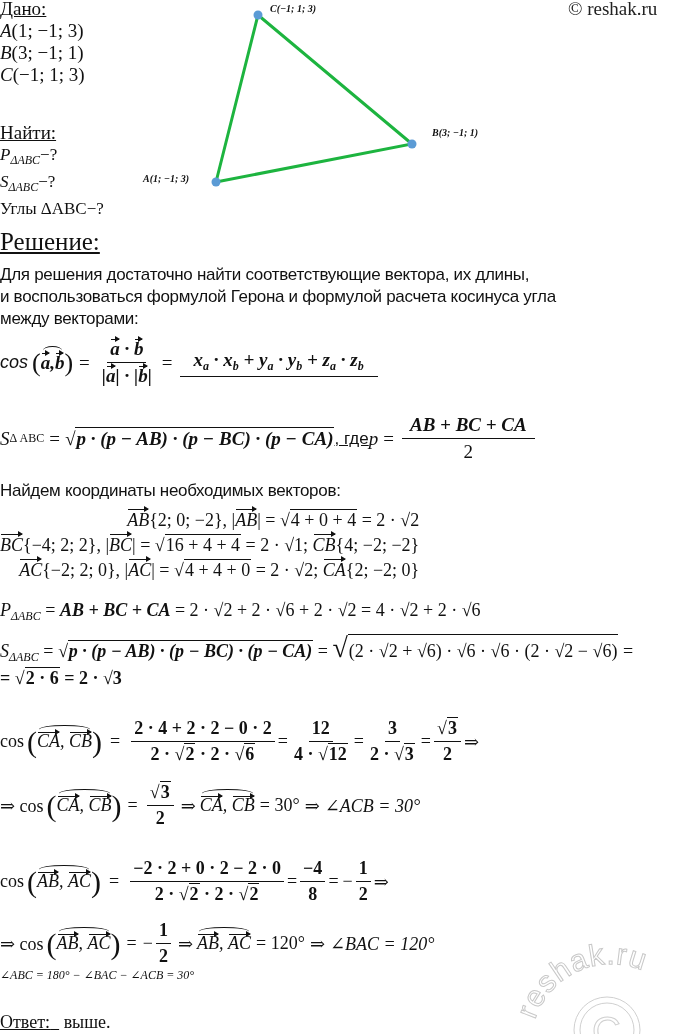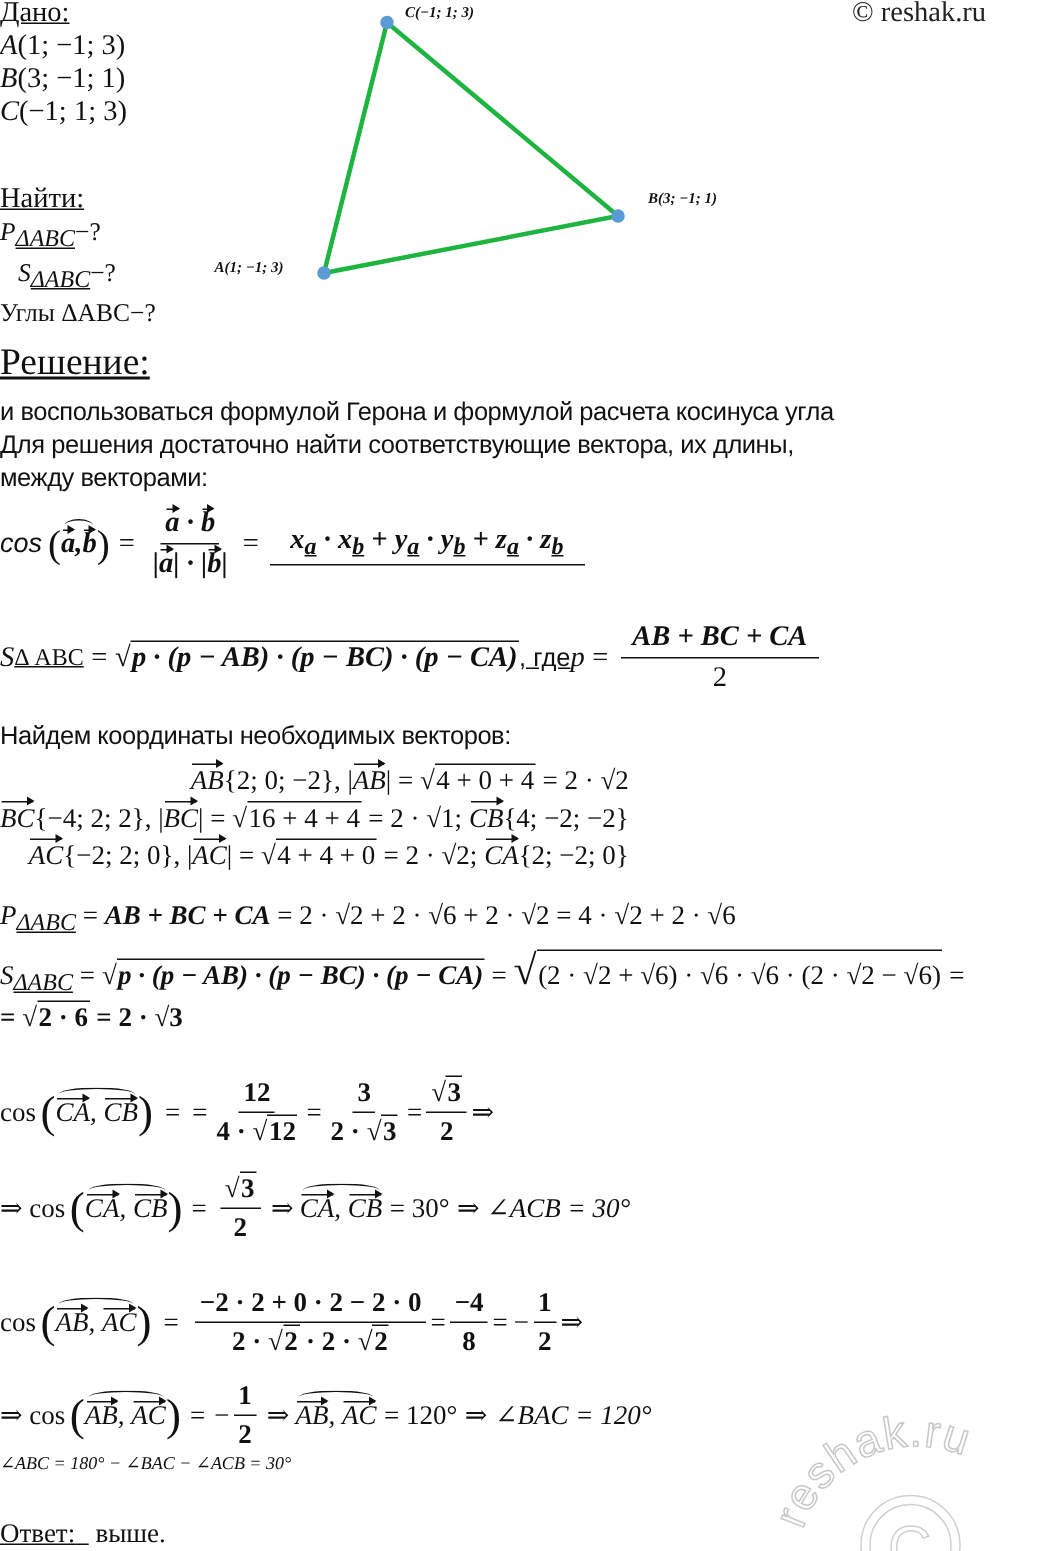--- a/index.html
+++ b/index.html
@@ -6,21 +6,21 @@
   body { width: 700px; height: 1034px; position: relative; overflow: hidden;
          font-family: "Liberation Serif", "DejaVu Serif", serif; color: #111; }
   .abs { position: absolute; white-space: nowrap; }
   .sans { font-family: "Liberation Sans", "DejaVu Sans", sans-serif; }
   .it { font-style: italic; }
   .b { font-weight: bold; }
   .u { text-decoration: underline; }
   .given { font-size: 19px; line-height: 22px; }
   .txt { font-family: "Liberation Sans", "DejaVu Sans", sans-serif; font-size: 17px; line-height: 22px; letter-spacing: -0.3px; }
   .math { font-family: "Liberation Serif", "DejaVu Serif", serif; font-size: 19px; text-align: right; }
-  sub { font-size: 16px; vertical-align: -4px; text-decoration: underline; }
+  sub { font-size: 12px; vertical-align: -4px; }
   sup { font-size: 12px; vertical-align: 7px; }
   .frac { display: inline-flex; flex-direction: column; align-items: center; vertical-align: middle; margin: 0 3px; }
   .frac .num { padding: 0 3px 2px; border-bottom: 1.5px solid #111; }
   .frac .den { padding: 2px 3px 0; }
   .sqrt { display: inline-block; }
   .sqrt .rad { border-top: 1.3px solid #111; padding: 0 1px; }
   .vec { display: inline-block; position: relative; }
   .vec::before { content: ""; position: absolute; left: 1px; right: 1px; top: 1px; border-top: 1.2px solid #111; }
   .vec::after { content: ""; position: absolute; right: 0px; top: -2px; border-left: 5px solid #111; border-top: 3px solid transparent; border-bottom: 3px solid transparent; }
   .arc { display: inline-block; position: relative; }
@@ -36,39 +36,39 @@
 <div class="abs given" style="left:0; top:-2px;">
   <div class="u">Дано:</div>
   <div><span class="it">A</span><span>(1; −1; 3)</span></div>
   <div><span class="it">B</span><span>(3; −1; 1)</span></div>
   <div><span class="it">C</span><span>(−1; 1; 3)</span></div>
 </div>
 
 <div class="abs given" style="left:0; top:122px;">
   <div class="u">Найти:</div>
   <div style="font-size:17px;"><span class="it">P</span><sub class="it">ΔABC</sub><span>−?</span></div>
-  <div style="font-size:17px;padding-left:12px;"><span class="it">S</span><sub class="it">ΔABC</sub><span>−?</span></div>
+  <div style="font-size:17px;"><span class="it">S</span><sub class="it">ΔABC</sub><span>−?</span></div>
   <div style="font-size:17px;"><span>Углы ΔABC</span><span>−?</span></div>
 </div>
 
 <svg class="abs" style="left:0; top:0;" width="700" height="210">
   <polygon points="216,182 412,144 258,15" fill="none" stroke="#1db43f" stroke-width="3"></polygon>
   <circle cx="216" cy="182" r="4.5" fill="#5b9bd5"></circle>
   <circle cx="412" cy="144" r="4.5" fill="#5b9bd5"></circle>
   <circle cx="258" cy="15" r="4.5" fill="#5b9bd5"></circle>
 </svg>
 <div class="abs label-pt" style="left:143px; top:173px;">A(1; −1; 3)</div>
 <div class="abs label-pt" style="left:432px; top:127px;">B(3; −1; 1)</div>
 <div class="abs label-pt" style="left:270px; top:3px;">C(−1; 1; 3)</div>
 
 <div class="abs u" style="left:0; top:228px; font-size:25px;">Решение:</div>
 
 <div class="abs txt" style="left:0; top:264px;">
+  <div>Для решения  достаточно найти соответствующие вектора, их длины,</div>
   <div>и воспользоваться формулой Герона и формулой расчета косинуса угла</div>
-  <div>Для решения  достаточно найти соответствующие вектора, их длины,</div>
   <div>между векторами:</div>
 </div>
 
 <div class="abs math" style="left:0; top:338px; display:flex; align-items:center;">
   <span class="it sans" style="font-size:18px;">cos</span>
   <span style="font-size:26px; margin-left:4px;">(</span>
     <span class="arc b it"><span class="vec">a</span>,<span class="vec">b</span></span>
     <span style="font-size:26px;">)</span>
   <span style="margin:0 6px;">=</span>
   <span class="frac b it">
@@ -119,20 +119,24 @@
 <div class="abs math b" style="left:0; top:668px; font-size:18px;">
   = <span class="sqrt">√<span class="rad">2 · 6</span></span> = <span>2 · √3</span>
 </div>
 
 <div class="abs math" style="left:0; top:718px; display:flex; align-items:center; font-size:18px;">
   <span>cos</span>
     <span style="font-size:30px; margin-left:3px;">(</span>
     <span class="arc it"><span class="vec">CA</span>, <span class="vec">CB</span></span>
     <span style="font-size:30px;">)</span>
   <span style="margin:0 8px;">=</span>
+  <span class="frac b">
+      <span class="num">2 · 4 + 2 · 2 − 0 · 2</span>
+      <span class="den"><span>2 · </span><span class="sqrt">√<span class="rad">2</span></span><span> · 2 · </span><span class="sqrt">√<span class="rad">6</span></span></span>
+    </span>
   <span>=</span>
   <span class="frac b">
       <span class="num">12</span>
       <span class="den"><span>4 · </span><span class="sqrt">√<span class="rad">12</span></span></span>
     </span>
   <span>=</span>
   <span class="frac b">
       <span class="num">3</span>
       <span class="den"><span>2 · </span><span class="sqrt">√<span class="rad">3</span></span></span>
     </span>

